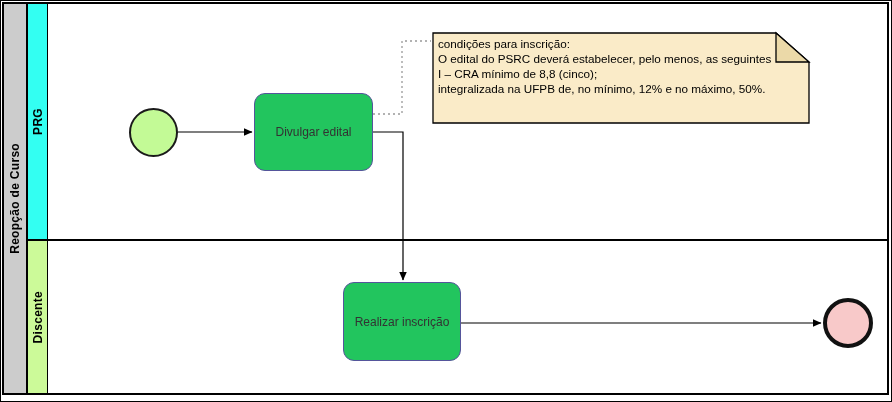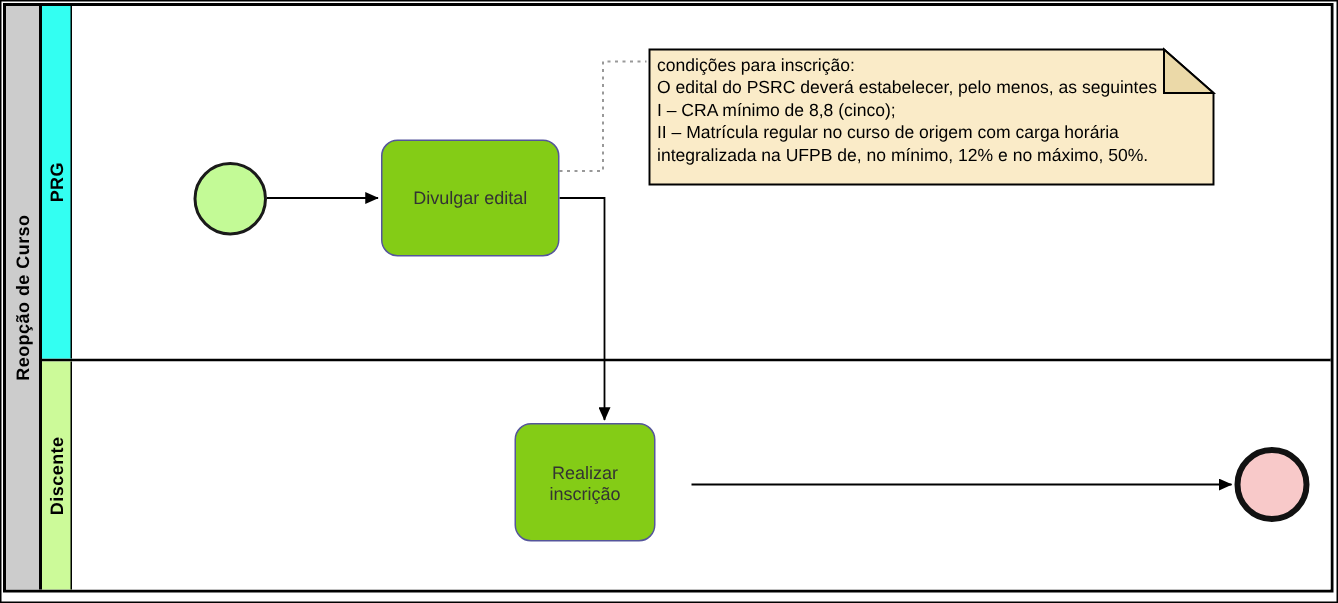--- a/index.html
+++ b/index.html
@@ -51,30 +51,30 @@
 
   
   svg.connectors{
     position:absolute;left:0;top:0;width:892px;height:402px;
     pointer-events:none;
   }
 
   
   .task{
     position:absolute;
-    background:#84cc16;
+    background:#22c55e;
     border:1px solid #55559B;
     border-radius:11px;
     display:flex;align-items:center;justify-content:center;
     font-size:12px;color:#333;
     text-align:center;
     padding:4px;
   }
   .task-1{left:253px;top:92px;width:119px;height:78px;}
-  .task-2{left:342px;top:281px;width:94px;height:79px;}
+  .task-2{left:342px;top:281px;width:118px;height:79px;}
 
   .event{position:absolute;border-radius:50%;}
   .event.start{
     left:128px;top:107px;width:49px;height:49px;
     background:#C3FA96;border:2px solid #1a1a1a;
   }
   .event.end{
     left:822px;top:297px;width:50px;height:50px;
     background:#F8C9C9;border:4px solid #111;
   }
@@ -137,17 +137,16 @@
   <div class="task task-2">
     <span>Realizar inscrição</span>
   </div>
 
   <div class="event end"></div>
 
   <div class="note-text">
     <div>condições para inscrição:</div>
     <div>O edital do PSRC deverá estabelecer, pelo menos, as seguintes</div>
     <div>I – CRA mínimo de 8,8 (cinco);</div>
-    <div>II – Matrícula regular no curso de origem com carga horária</div>
     <div>integralizada na UFPB de, no mínimo, 12% e no máximo, 50%.</div>
   </div>
 
 </div>
 
 </body></html>

